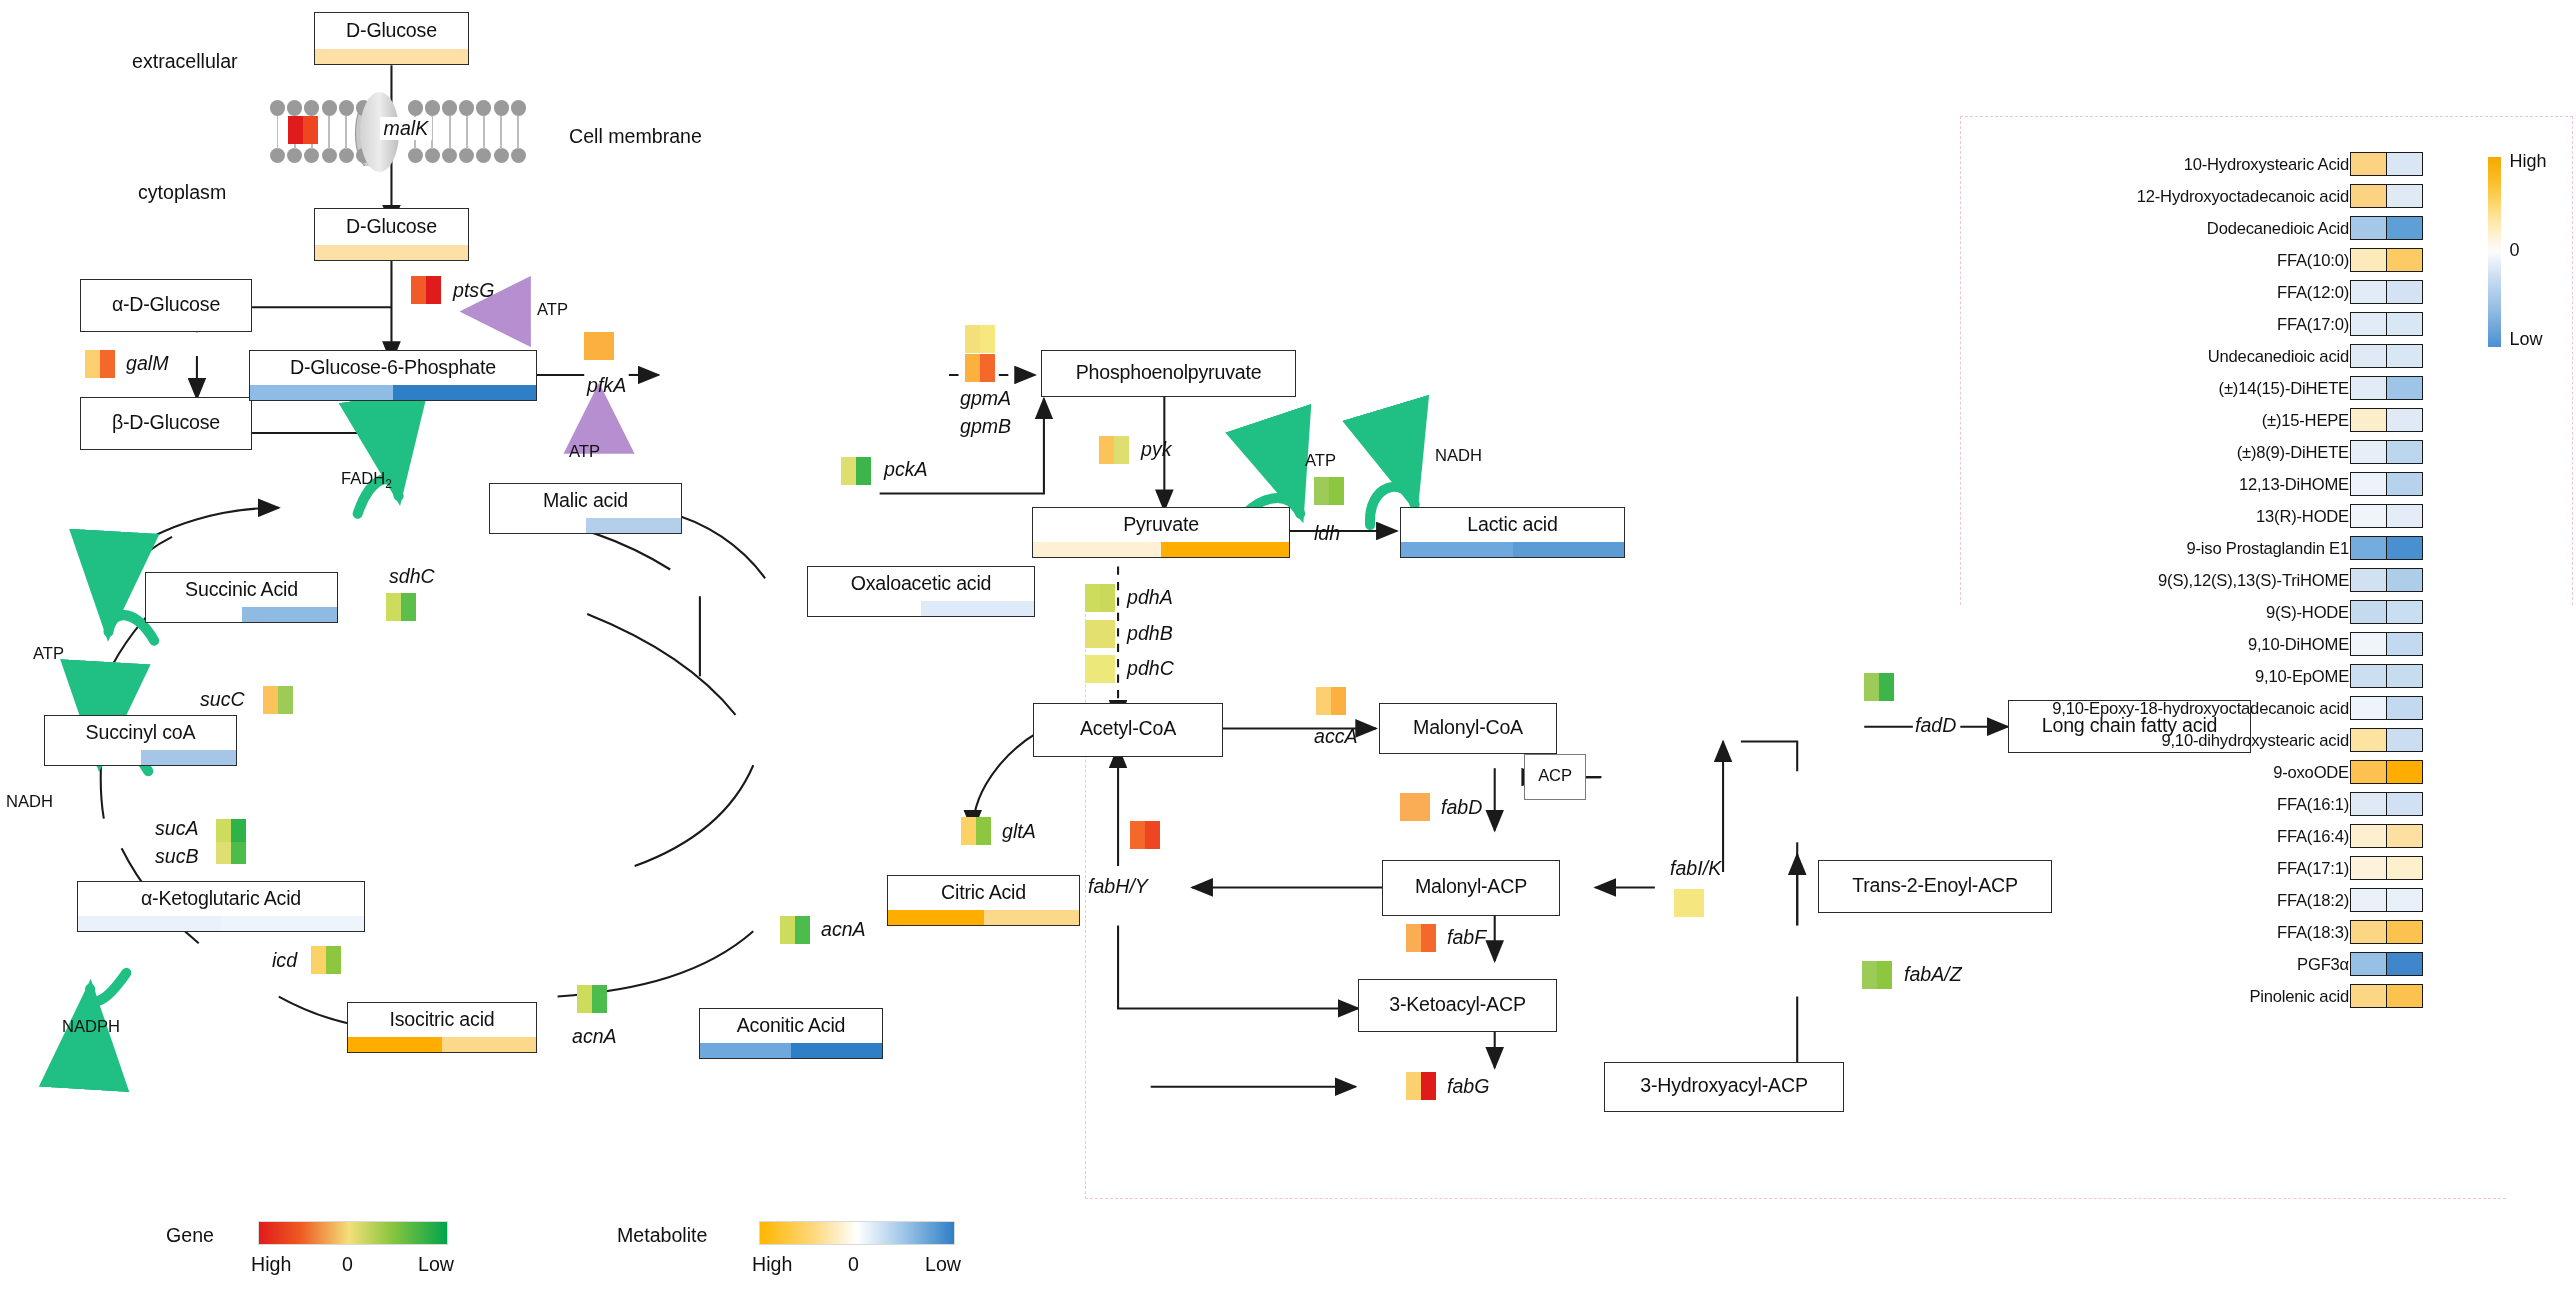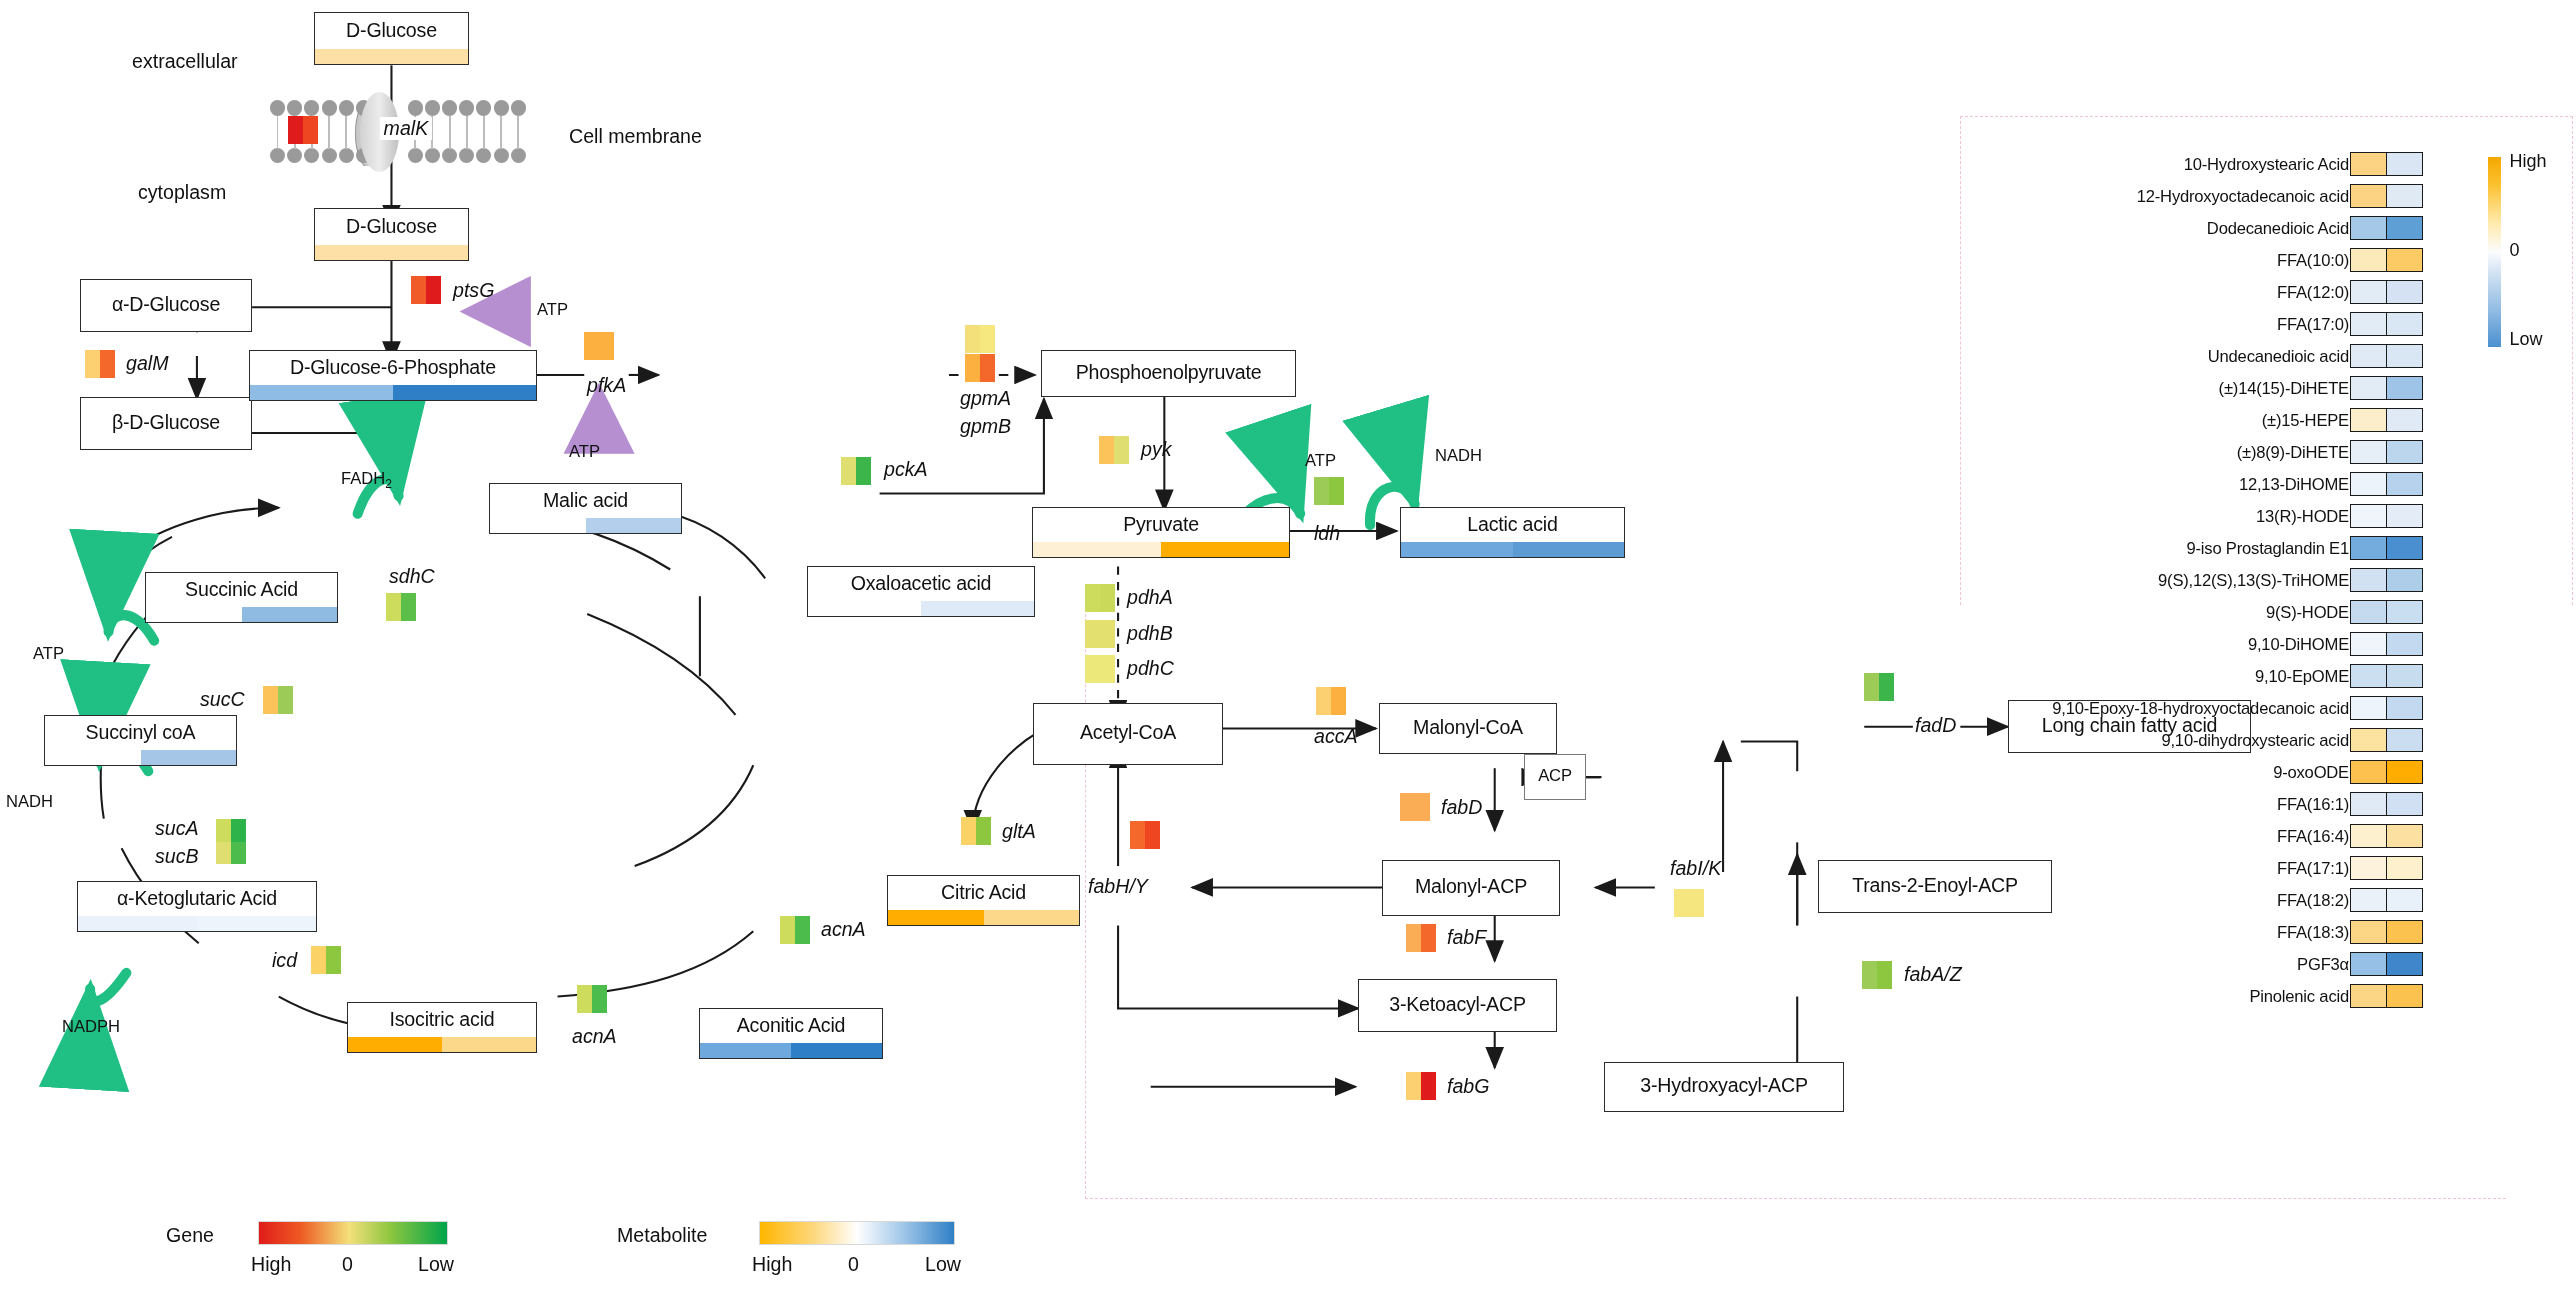--- a/index.html
+++ b/index.html
@@ -306,21 +306,21 @@
   </div>
 
   <div class="node" style="left:44px;top:715px;width:193px;height:51px;">
     <div class="nlabel">Succinyl coA</div>
     <div class="nbar">
         <i style="background:#ffffff"></i>
         <i style="background:#a6c6e8"></i>
       </div>
   </div>
 
-  <div class="node" style="left:77px;top:881px;width:240px;height:51px;">
+  <div class="node" style="left:77px;top:881px;width:288px;height:51px;">
     <div class="nlabel">α-Ketoglutaric Acid</div>
     <div class="nbar">
         <i style="background:#eaf1fa"></i>
         <i style="background:#eef4fb"></i>
       </div>
   </div>
 
   <div class="node" style="left:347px;top:1002px;width:190px;height:51px;">
     <div class="nlabel">Isocitric acid</div>
     <div class="nbar">
@@ -338,21 +338,21 @@
   </div>
 
   <div class="node" style="left:887px;top:875px;width:193px;height:51px;">
     <div class="nlabel">Citric Acid</div>
     <div class="nbar">
         <i style="background:#ffad00"></i>
         <i style="background:#fcd98a"></i>
       </div>
   </div>
 
-  <div class="node nobar" style="left:1033px;top:703px;width:190px;height:62px;">
+  <div class="node nobar" style="left:1033px;top:703px;width:190px;height:54px;">
     <div class="nlabel">Acetyl-CoA</div>
   </div>
 
   <div class="node nobar" style="left:1379px;top:703px;width:178px;height:51px;">
     <div class="nlabel">Malonyl-CoA</div>
   </div>
 
   <div class="node nobar" style="left:1524px;top:754px;width:62px;height:46px;border:1.8px solid #7a7a7a;">
     <div class="nlabel" style="font-size:16.6px;">ACP</div>
   </div>

